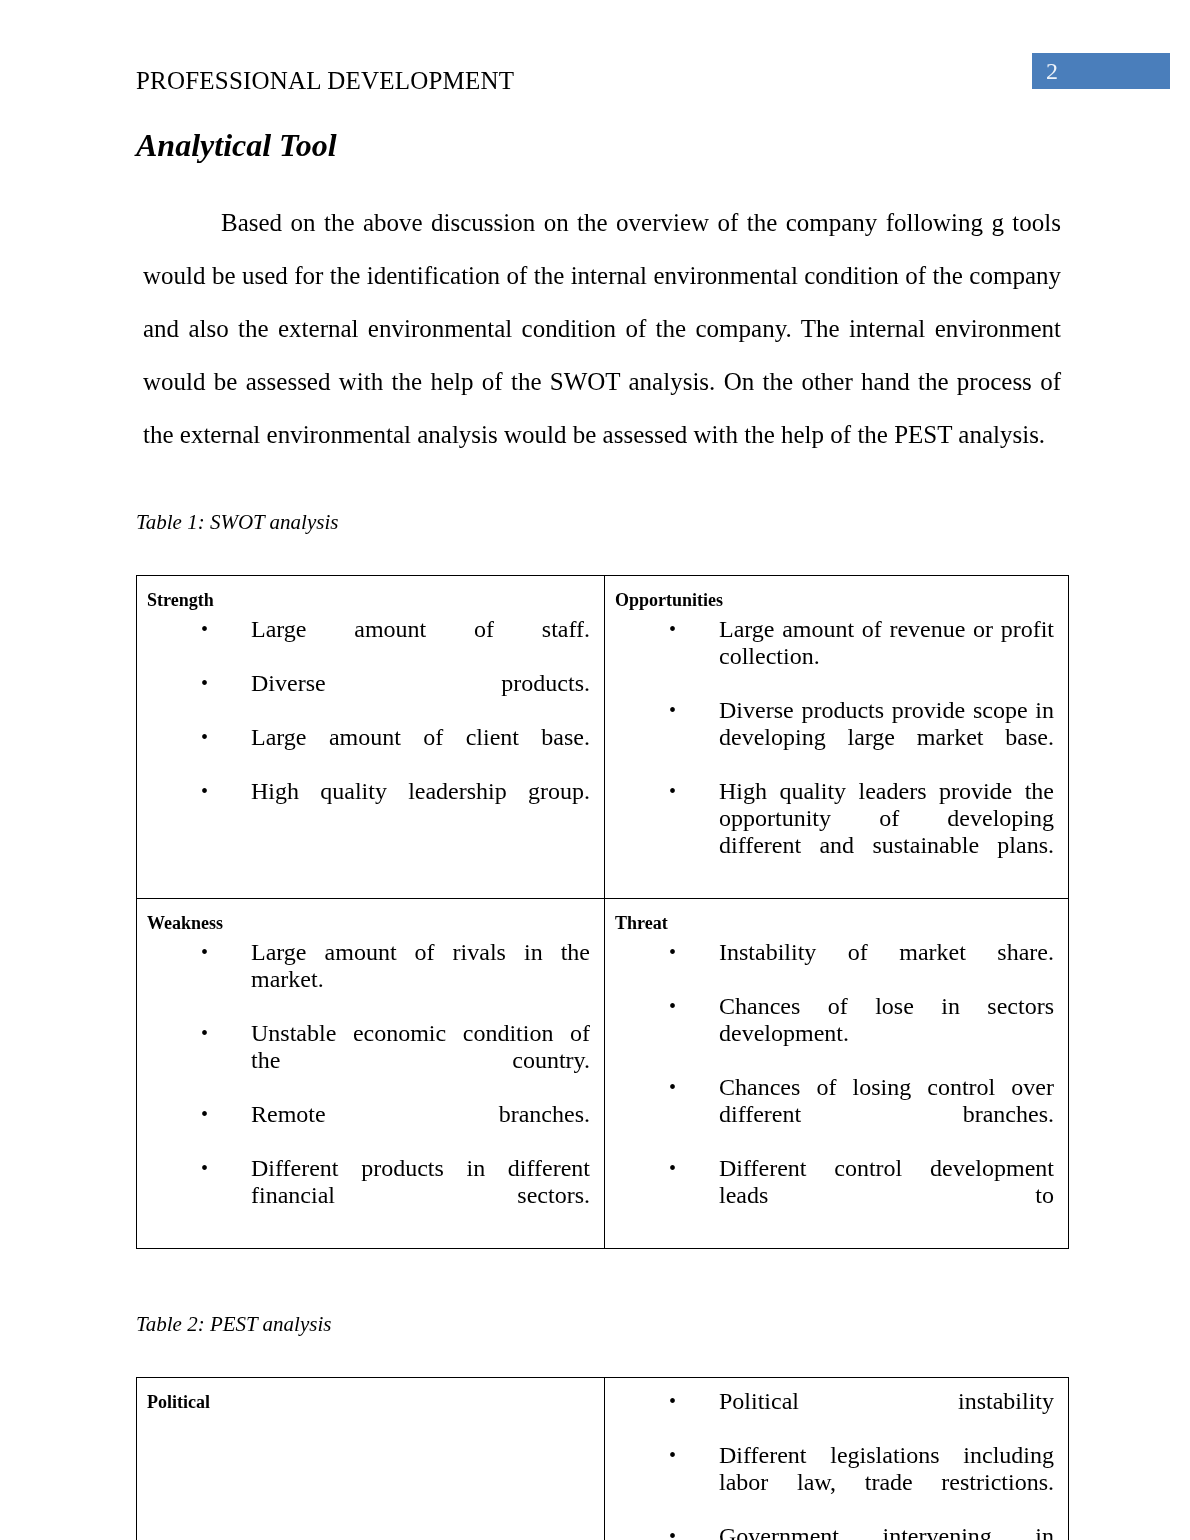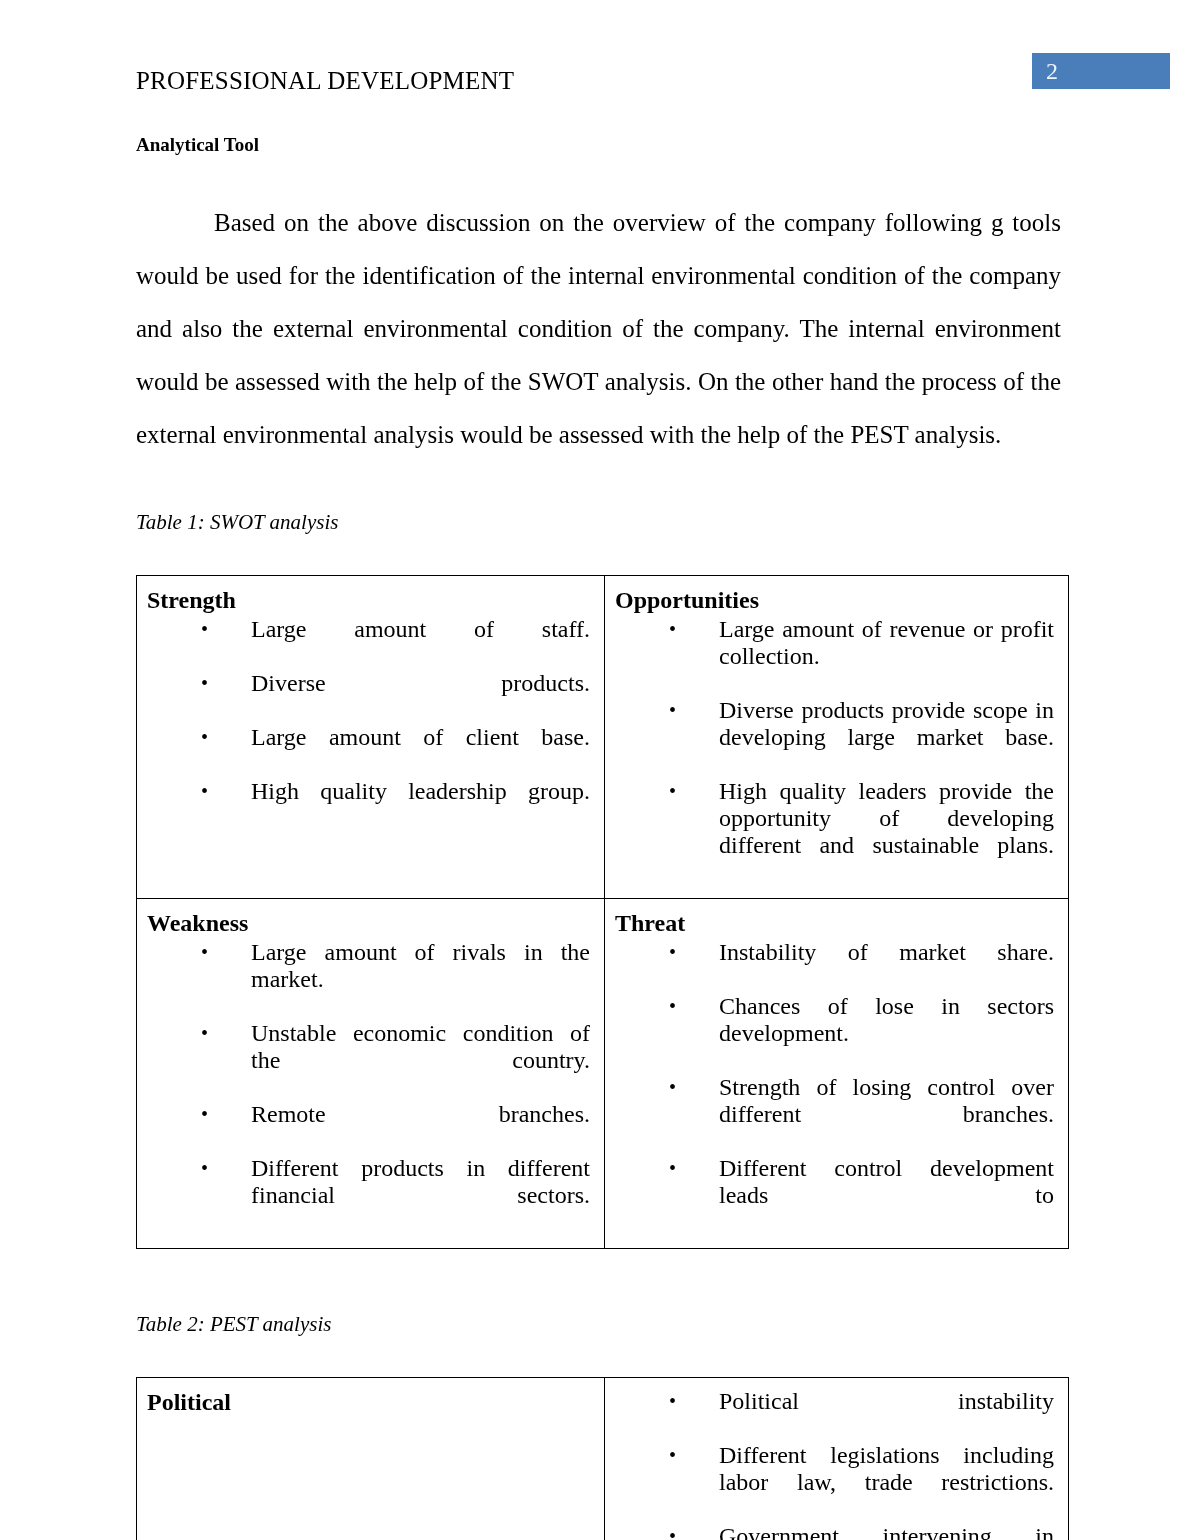--- a/index.html
+++ b/index.html
@@ -54,33 +54,34 @@
 
   
   .content {
     position: absolute;
     left: 136px;
     top: 130px;
     width: 925px;
   }
 
   h1.section-title {
-    font-size: 19px;
+    font-size: 32px;
     line-height: 30px;
     font-weight: bold;
     margin: 0 0 36px 0;
     padding: 0;
+    font-style: italic;
   }
 
   p.body-paragraph {
     font-size: 25px;
     line-height: 53px;
     text-align: justify;
     text-indent: 78px;
-    margin: 0 0 24px 0;
+    margin: 0 0 24px 7px;
     padding: 0;
     -webkit-hyphens: none;
     hyphens: none;
   }
 
   p.table-caption {
     font-size: 21px;
     line-height: 30px;
     font-style: italic;
     margin: 0;
@@ -96,21 +97,21 @@
   }
   table.doc-table td {
     border: 1.6px solid #000000;
     vertical-align: top;
     padding: 10px 10px 12px 10px;
   }
   table.doc-table td.col-left { width: 468px; }
   table.doc-table td.col-right { width: 464px; }
 
   .cell-title {
-    font-size: 24px;
+    font-size: 18px;
     line-height: 28px;
     font-weight: bold;
     margin: 0 0 2px 0;
   }
 
   ul.cell-list {
     margin: 0;
     padding: 0 4px 0 54px;
     list-style: none;
   }
@@ -236,21 +237,21 @@
                 <li>
                   <span class="bullet-glyph">•</span>
                   <span class="item-text">Instability of market share.</span>
                 </li>
                 <li>
                   <span class="bullet-glyph">•</span>
                   <span class="item-text">Chances of lose in sectors development.</span>
                 </li>
                 <li>
                   <span class="bullet-glyph">•</span>
-                  <span class="item-text">Strength of losing control over different branches.</span>
+                  <span class="item-text">Chances of losing control over different branches.</span>
                 </li>
                 <li>
                   <span class="bullet-glyph">•</span>
                   <span class="item-text">Different control development leads to</span>
                 </li>
               </ul>
           </td>
         </tr>
       </tbody>
     </table>

